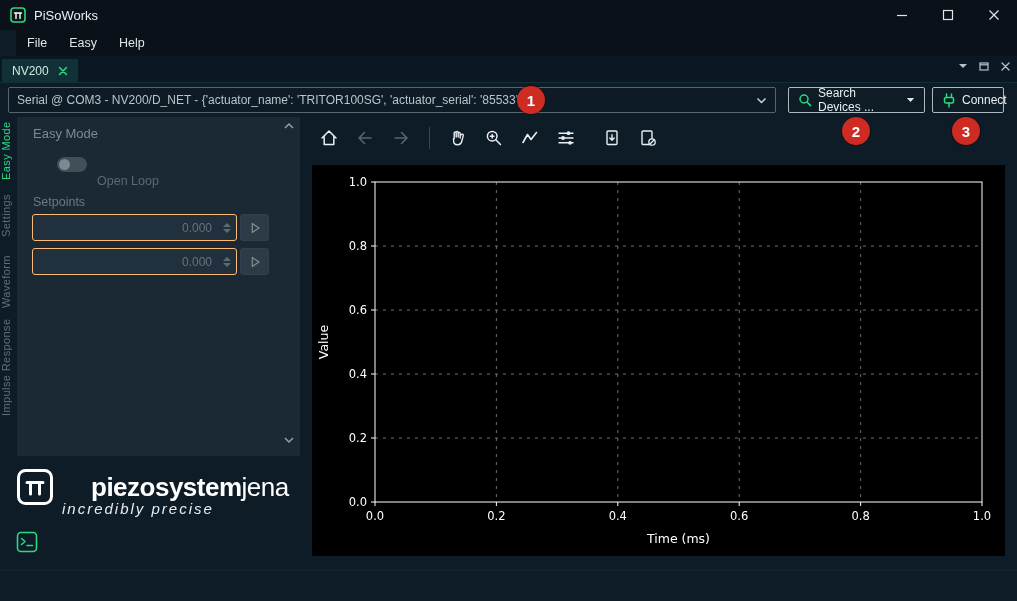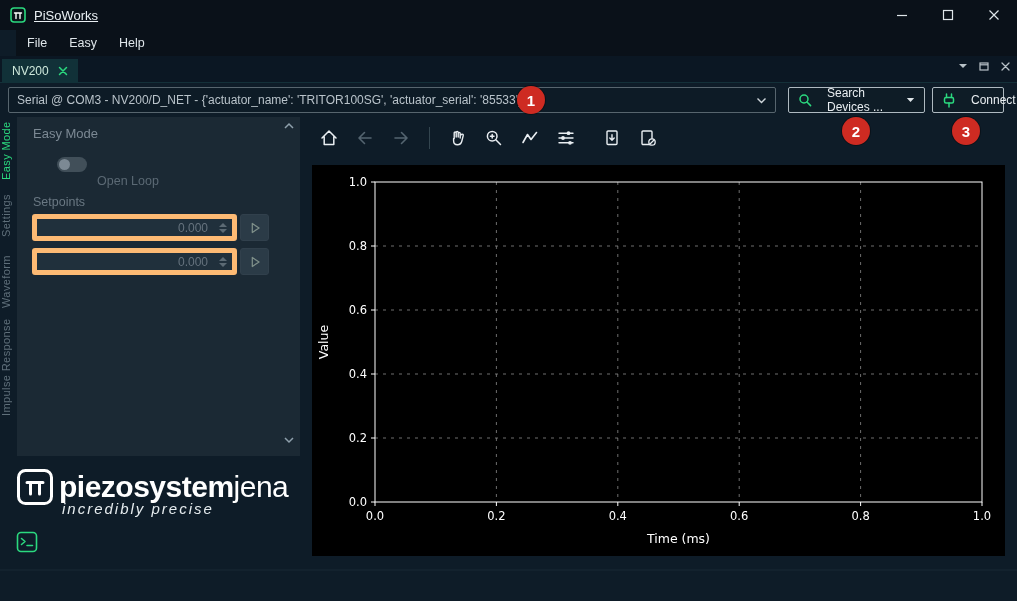--- a/index.html
+++ b/index.html
@@ -4,35 +4,35 @@
 <style>
   * { box-sizing: border-box; }
   html,body { margin:0; padding:0; background:#000; }
   .window {
     position:relative; width:1017px; height:601px; overflow:hidden;
     background:#0e1c28; font-family:"Liberation Sans", sans-serif; color:#e8eef2;
   }
   
   .titlebar { position:absolute; left:0; top:0; width:1017px; height:30px; background:#0a1119; display:flex; align-items:center; }
   .titlebar .logo { margin-left:10px; display:flex; }
-  .titlebar .title { margin-left:8px; font-size:13px; color:#e9eff3;text-decoration:underline; }
+  .titlebar .title { margin-left:8px; font-size:13px; color:#e9eff3; }
   .win-btns { position:absolute; right:0; top:0; height:30px; display:flex; }
   .win-btn { width:46px; height:30px; display:flex; align-items:center; justify-content:center; color:#dfe6ea; cursor:pointer; }
   
   .menubar { position:absolute; left:16px; top:30px; width:1017px; height:26px; background:#0a1119; display:flex; align-items:center; }
   .menu-item { padding:4px 11px; font-size:12.5px; color:#dfe6ea; cursor:pointer; }
   
   .tabbar { position:absolute; left:0; top:56px; width:1017px; height:27px; background:#0b1723; border-bottom:1px solid #143039; }
   .tab { position:absolute; left:2px; top:3px; height:24px; display:flex; align-items:center; gap:9px; padding:0 10px; background:#113138; color:#cfe9dc; font-size:12px; cursor:pointer; }
   .tabbar-right { position:absolute; right:6px; top:4px; display:flex; align-items:center; gap:10px; color:#b9c2c8; }
   .tb-ic { display:flex; cursor:pointer; }
   
   .combo { position:absolute; left:8px; top:87px; width:768px; height:26px; border:1px solid #57656e; border-radius:2px; background:#0d1b26; display:flex; align-items:center; padding:0 8px; cursor:pointer; }
   .combo-value { flex:1; font-size:12px; color:#b9c3ca; white-space:nowrap; overflow:hidden; text-overflow:ellipsis; }
-  .btn { position:absolute; top:87px; height:26px; border:1px solid #aeb9c0; border-radius:2px; background:#0e1c26; color:#e9eef1; font-size:12px; display:flex; align-items:center; gap:15px; padding:0 9px; cursor:pointer; }
+  .btn { position:absolute; top:87px; height:26px; border:1px solid #aeb9c0; border-radius:2px; background:#0e1c26; color:#e9eef1; font-size:12px; display:flex; align-items:center; gap:6px; padding:0 9px; cursor:pointer; }
   .btn-search { left:788px; width:137px; }
   .btn-connect { left:932px; width:72px; }
   
   .badge { position:absolute; width:28px; height:28px; border-radius:50%; background:#ce2b22; color:#fff; font-weight:700; font-size:15px; display:flex; align-items:center; justify-content:center; z-index:30; box-shadow:0 0 0 1px rgba(0,0,0,.35); }
   .badge1 { left:517px; top:86px; }
   .badge2 { left:842px; top:117px; }
   .badge3 { left:952px; top:117px; }
   
   .vtab { position:absolute; left:0; width:17px; writing-mode:vertical-rl; transform:rotate(180deg); font-size:11px; color:#5f6f7a; text-align:center; letter-spacing:.4px; cursor:pointer; }
   .vtab.active { color:#2bd97f; }
@@ -40,35 +40,35 @@
   .vt2 { top:190px; height:52px; }
   .vt3 { top:250px; height:64px; }
   .vt4 { top:316px; height:102px; }
   
   .panel { position:absolute; left:17px; top:117px; width:283px; height:339px; background:#1b2934; }
   .panel-title { position:absolute; left:16px; top:9px; font-size:13px; color:#7c8994; }
   .toggle { position:absolute; left:40px; top:40px; width:30px; height:15px; border-radius:8px; background:#414f59; cursor:pointer; }
   .toggle .knob { width:11px; height:11px; border-radius:50%; background:#7c8994; margin:2px; }
   .toggle-label { position:absolute; left:80px; top:41px; font-size:12.5px; color:#5b6974;margin-top:16px; }
   .setpoints-label { position:absolute; left:16px; top:78px; font-size:12.5px; color:#6a7883; }
-  .spinbox { position:absolute; left:15px; width:205px; height:27px; background:#20303c; border:5px solid #fdba74; border-radius:3px; display:flex; align-items:center; cursor:text; }
+  .spinbox { position:absolute; left:15px; width:205px; height:27px; background:#20303c; border:1px solid #fdba74; border-radius:3px; display:flex; align-items:center; cursor:text; }
   .spin1 { top:97px; } .spin2 { top:131px; }
   .spin-value { flex:1; text-align:right; padding-right:6px; font-size:12px; color:#66737e; }
   .spin-arrows { width:18px; height:100%; display:flex; flex-direction:column; align-items:center; justify-content:center; gap:2px; }
   .spin-arr { width:0; height:0; border-left:4px solid transparent; border-right:4px solid transparent; cursor:pointer; }
   .spin-up { border-bottom:4px solid #5c6a74; }
   .spin-down { border-top:4px solid #5c6a74; }
   .play-btn { position:absolute; left:223px; width:29px; height:27px; background:#2b3b47; border:1px solid #31404c; border-radius:3px; display:flex; align-items:center; justify-content:center; cursor:pointer; padding:0; }
   .play1 { top:97px; } .play2 { top:131px; }
   .scroll-ic { position:absolute; left:266px; color:#8fa0ac; cursor:pointer; display:flex; }
   .scroll-up { top:4px; } .scroll-down { top:318px; }
   
   .brand { position:absolute; left:16px; top:468px; }
   .brand-row { display:flex; align-items:flex-start; gap:5px; }
-  .brand-name { font-size:30px; color:#fff; line-height:38px; letter-spacing:-0.5px; }
+  .brand-name { font-size:26px; color:#fff; line-height:38px; letter-spacing:-0.5px;margin-left:32px; }
   .brand-name .b { font-weight:700; }
   .brand-name .l { font-weight:300; }
   .brand-tagline { margin-left:46px; margin-top:-6px; font-size:15px; font-style:italic; color:#e6ecef; letter-spacing:2px; }
   .term-btn { position:absolute; left:16px; top:531px; display:flex; cursor:pointer; }
   
   .mpl-toolbar { position:absolute; left:318px; top:126px; height:24px; display:flex; align-items:center; gap:14px; }
   .mpl-ic { width:22px; height:22px; display:flex; align-items:center; justify-content:center; color:#e9eef2; cursor:pointer; }
   .mpl-ic.disabled { color:#546470; cursor:default; }
   .mpl-sep { width:1px; height:22px; background:#33454f; margin:0 3px; }
   .mpl-gap { margin-left:10px; }

